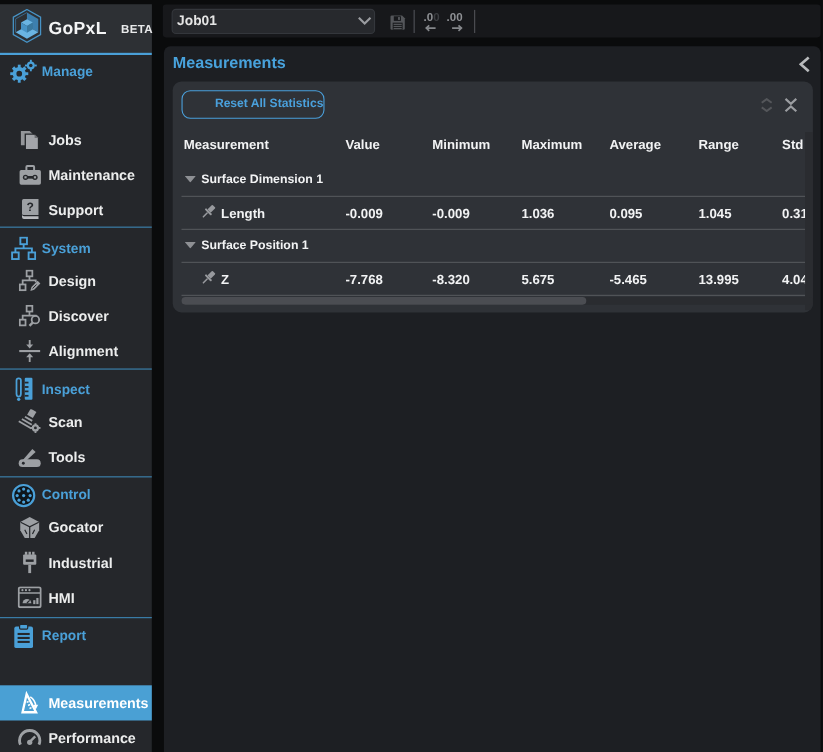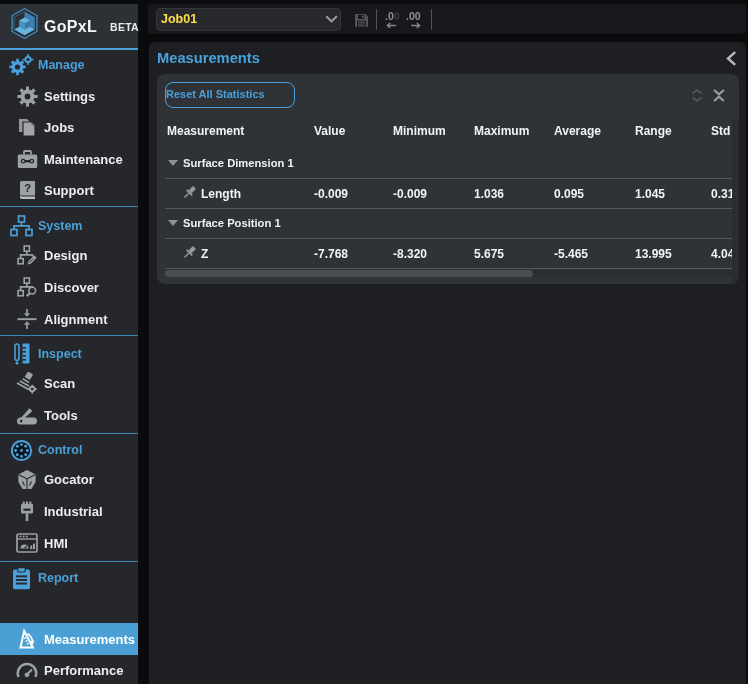--- a/index.html
+++ b/index.html
@@ -15,28 +15,28 @@
   .navrow .ic { position:absolute; left:16px; width:22px; height:22px; display:flex; align-items:center; justify-content:center; }
   .navrow .tx { position:absolute; left:44px; font-size:13px; font-weight:700; color:#eceded; white-space:nowrap; }
   .grprow .ic { left:9px; width:25px; height:25px; }
   .grprow .tx { left:38px; font-size:12.5px; color:#4aa0d8; }
   .sep { position:absolute; left:0; width:138px; height:1px; background:#3c86b4; }
   .hirow { background:#4aa0d4; }
   .hirow .tx { color:#ffffff; }
 
   
   #topbar { position:absolute; left:148px; top:4px; width:598px; height:30px; background:#17181b; border-radius:3px; }
-  #jobdd { position:absolute; left:8px; top:4px; width:185px; height:23px; background:#27292d; border:1px solid #34373c; border-radius:4px; color:#fde047; font-size:12.5px; font-weight:700; line-height:21px; padding-left:4px; }
+  #jobdd { position:absolute; left:8px; top:4px; width:185px; height:23px; background:#27292d; border:1px solid #34373c; border-radius:4px; color:#e5e5e5; font-size:12.5px; font-weight:700; line-height:21px; padding-left:4px; }
   .tbsep { position:absolute; top:5px; width:1px; height:21px; background:#505257; }
 
   
   #panel { position:absolute; left:149px; top:42px; width:597px; height:642px; background:#1d1f23; border-radius:6px 6px 0 0; }
   #ptitle { position:absolute; left:8px; top:8px; font-size:14.7px; font-weight:700; color:#48a2dc; }
   #card { position:absolute; left:8px; top:32px; width:582px; height:210px; background:#2f3237; border-radius:8px; overflow:hidden; }
-  #resetbtn { position:absolute; left:8px; top:8px; width:130px; height:26px; border:1.5px solid #4aa0dc; border-radius:8px; color:#4aa0dc; font-size:11px; font-weight:700; text-align:left; line-height:23px; }
+  #resetbtn { position:absolute; left:8px; top:8px; width:130px; height:26px; border:1.5px solid #4aa0dc; border-radius:8px; color:#4aa0dc; font-size:11px; font-weight:700; text-align:right; line-height:23px; }
   #tablewrap { position:absolute; left:0; top:0; width:575px; height:266px; overflow:hidden;text-decoration:underline; }
   .hline { position:absolute; left:8px; width:567px; height:1px; background:#55575b; }
   .th { position:absolute; font-size:12px; font-weight:700; color:#f2f3f4; white-space:nowrap; }
   .td { position:absolute; font-size:12px; font-weight:700; color:#f2f3f4; white-space:nowrap; }
   #vgutter { position:absolute; left:575px; top:46px; width:7px; height:162px; background:#2a2c30; }
   #hsb-track { position:absolute; left:8px; top:196px; width:574px; height:7px; background:#2a2c30; border-radius:3.5px; }
   #hsb-thumb { position:absolute; left:8px; top:196px; width:368px; height:7px; background:#4b4d52; border-radius:3.5px; }
 </style>
 </head>
 <body>
@@ -79,39 +79,20 @@
               <rect x="22.2" y="4.7" width="2.2" height="1.7"></rect>
             </g>
       </g>
       <circle cx="8.5" cy="13" r="2.6" fill="#25272b"></circle>
       <circle cx="19" cy="5.5" r="1.6" fill="#25272b"></circle>
     </svg>
       </span>
     <span class="tx">Manage</span>
   </div>
 
-  <div class="navrow" style="top:76px;">
-    <span class="ic">
-        <svg width="21" height="21" viewBox="0 0 21 21">
-      <g fill="#9da0a4">
-            <circle cx="10.5" cy="10.5" r="6.9"></circle>
-            <rect x="9" y="0.6" width="3" height="3.8"></rect>
-            <rect x="9" y="16.8" width="3" height="3.8"></rect>
-            <rect x="0.4" y="9" width="3.8" height="3"></rect>
-            <rect x="16.8" y="9" width="3.8" height="3"></rect>
-            <rect x="3" y="3" width="3.4" height="3.4" transform="rotate(45 4.7 4.7)"></rect>
-            <rect x="14.6" y="3" width="3.4" height="3.4" transform="rotate(45 16.3 4.7)"></rect>
-            <rect x="3" y="14.6" width="3.4" height="3.4" transform="rotate(45 4.7 16.3)"></rect>
-            <rect x="14.6" y="14.6" width="3.4" height="3.4" transform="rotate(45 16.3 16.3)"></rect>
-          </g>
-      <circle cx="10.5" cy="10.5" r="2.9" fill="#25272b"></circle>
-    </svg>
-      </span>
-    <span class="tx">Settings</span>
-  </div>
 
   <div class="navrow" style="top:107px;">
     <span class="ic">
         <svg width="19" height="20" viewBox="0 0 19 20">
       <path d="M1,2 H9 L12,5 V15 H1 Z" fill="#94969a"></path>
       <path d="M5,5 H13.5 L17,8.5 V19 H5 Z" fill="#a3a5a9" stroke="#25272b" stroke-width="1.2"></path>
       <path d="M13.5,5 V8.5 H17 Z" fill="#6b6d71"></path>
     </svg>
       </span>
     <span class="tx">Jobs</span>

